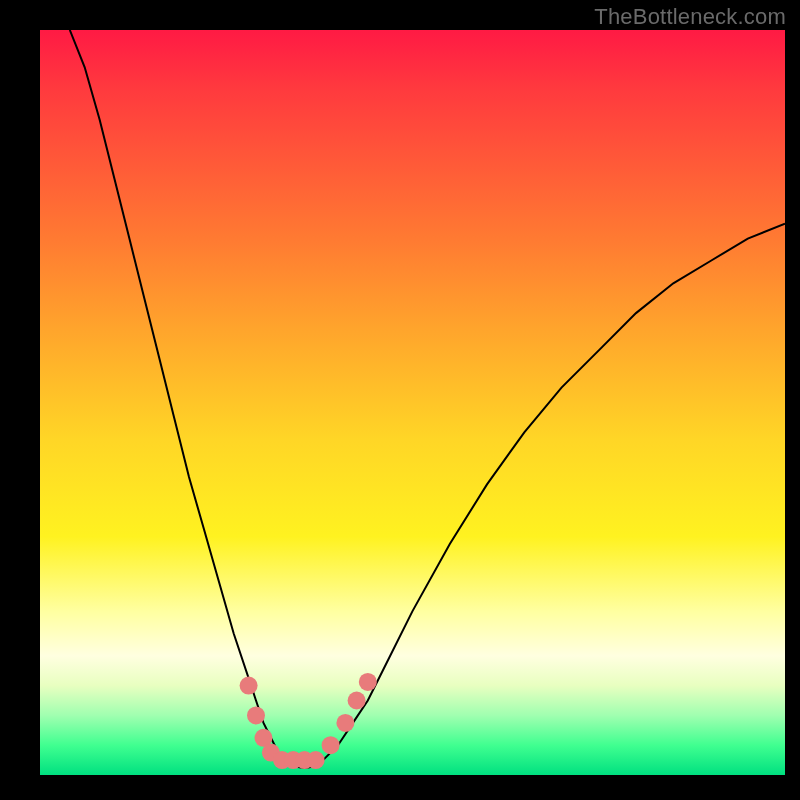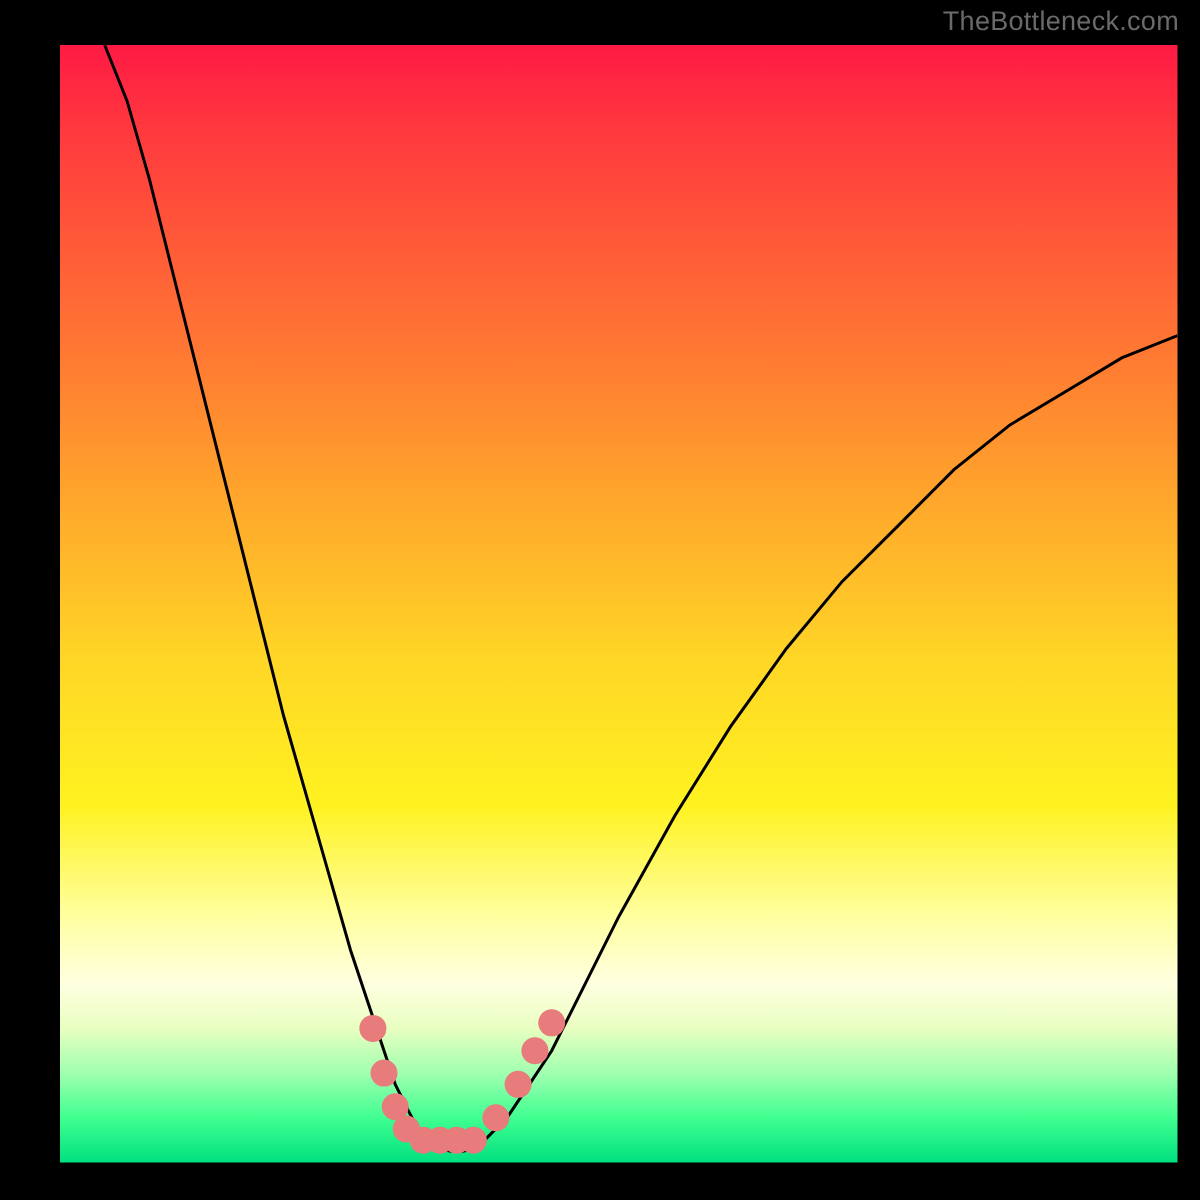--- a/index.html
+++ b/index.html
@@ -38,21 +38,21 @@
       #a0ffb0 92%,
       #40ff90 96%,
       #00e080 100%
     );
   }
   .watermark {
     position: absolute;
     top: 4px;
     right: 14px;
     color: #6a6a6a;
-    font-size: 18px;
+    font-size: 22px;
     font-weight: 400;
     letter-spacing: 0.2px;
     user-select: none;
   }
   svg.curve {
     position: absolute;
     left: 0;
     top: 0;
     width: 745px;
     height: 745px;

